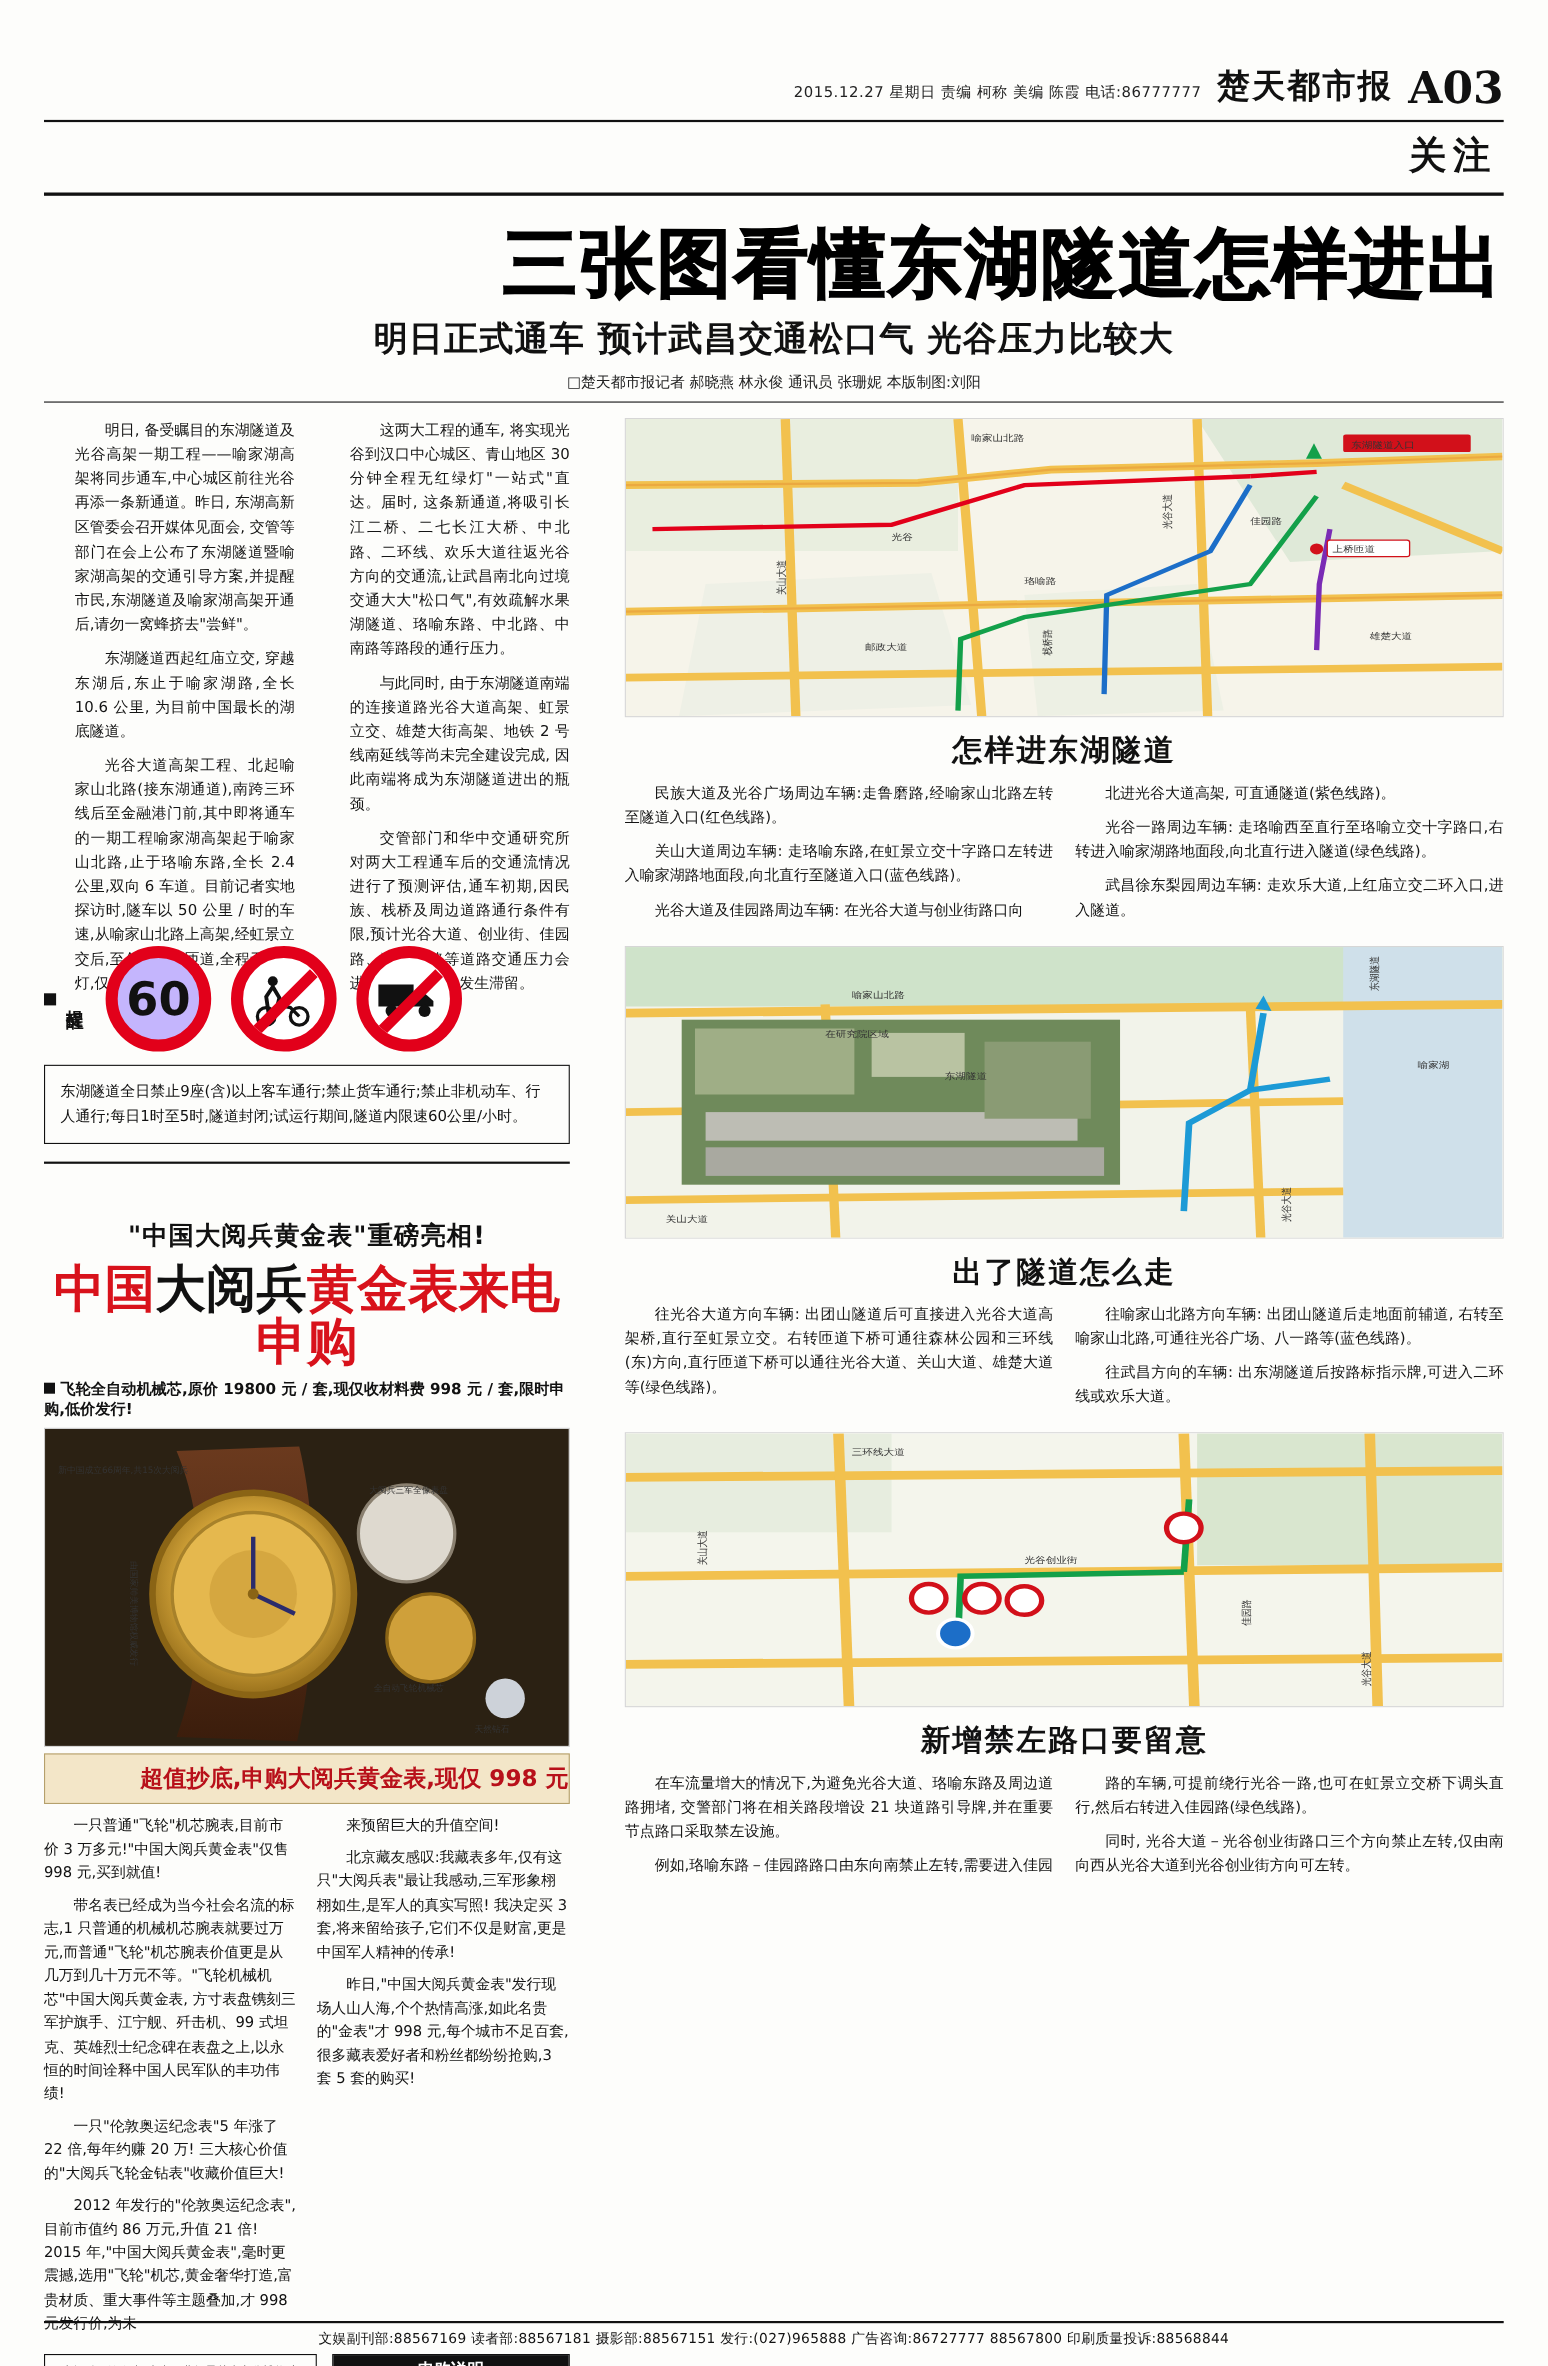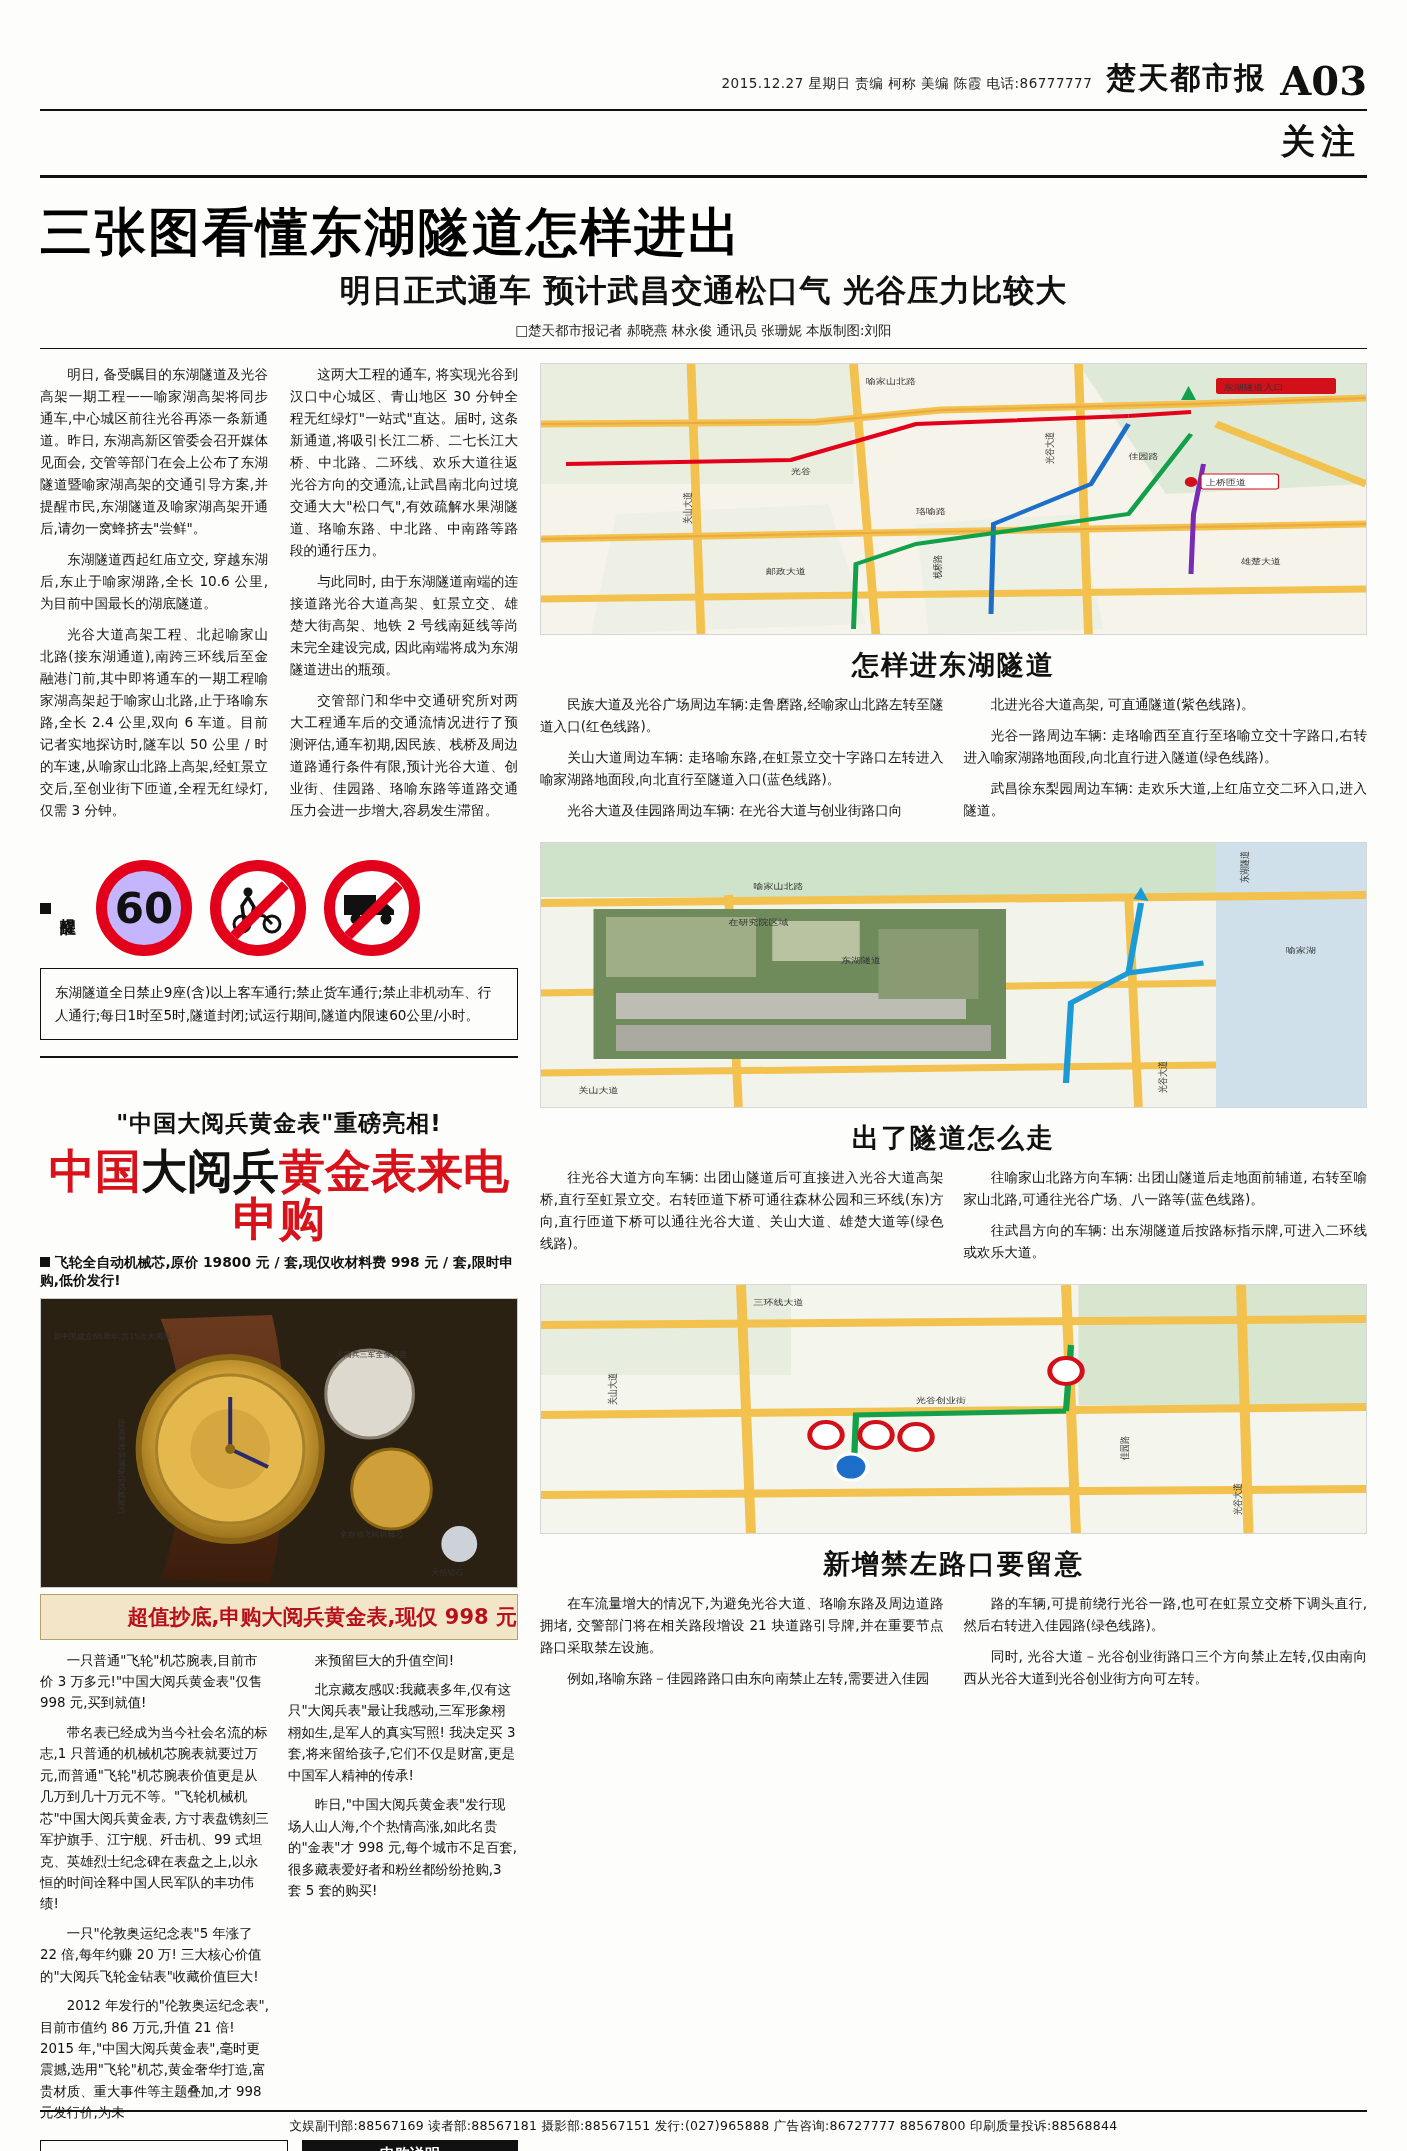--- a/index.html
+++ b/index.html
@@ -33,22 +33,22 @@
   .rule-top { border-top: 2px solid #111; margin-top: 8px; }
   .section-name {
     text-align:right; font-size: 34px; font-weight:700; letter-spacing:6px;
     font-family:"DejaVu Serif","Liberation Serif",serif;
     padding: 8px 6px 10px 0;
   }
   .rule-thick { border-top: 3px solid #111; }
 
   
   .headline {
-    text-align:left; font-weight:400;
-    font-size: 52px; letter-spacing: 2px; line-height:1.08;
+    text-align:right; font-weight:700;
+    font-size: 68px; letter-spacing: 2px; line-height:1.08;
     padding: 26px 0 6px; color:#000;
     font-family:"DejaVu Sans","Liberation Sans",sans-serif;
     -webkit-text-stroke: 1.4px #000;
   }
   .subhead {
     text-align:center; font-size: 31px; letter-spacing:1px; font-weight:700;
     padding: 4px 0 10px; color:#111;
   }
   .byline {
     text-align:center; font-size:13.5px; color:#222; padding-bottom:8px;
@@ -56,21 +56,21 @@
   .rule-thin { border-top: 1px solid #111; }
 
   
   .main {
     display:grid;
     grid-template-columns: 228px 228px 1fr;
     column-gap: 22px;
     padding-top: 14px;
     position:relative;
   }
-  .col { position:relative; }
+  .col { position:relative;margin-left:28px; }
   p.body {
     font-size: 13.6px; line-height: 1.62; text-align: justify;
     text-indent: 2em; margin: 0 0 9px 0; color:#141414;
     font-family:"DejaVu Sans","Liberation Sans",sans-serif;
   }
 
   
   .map-box { position:relative; width:100%; overflow:hidden; border:1px solid #d6d6d6;}
   .map-cap {
     text-align:center; font-weight:700; font-size: 27px; letter-spacing:2px;

